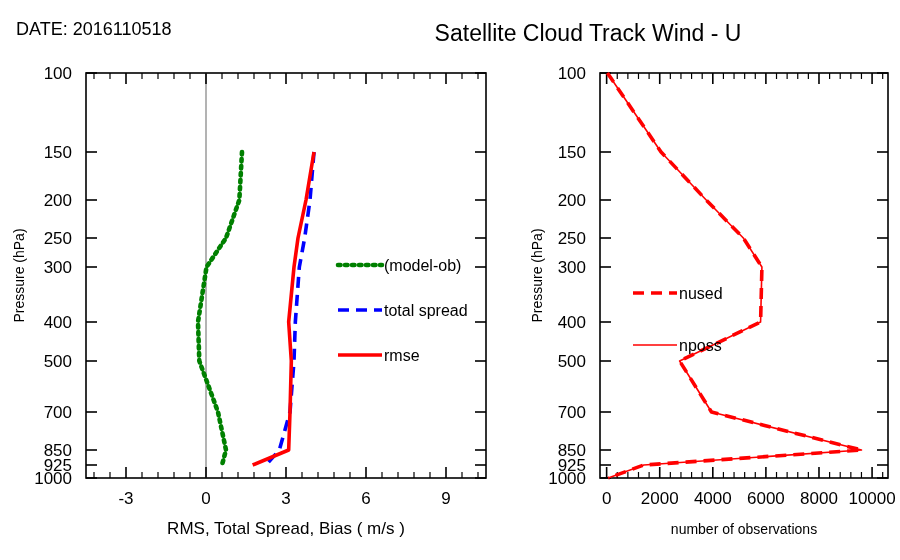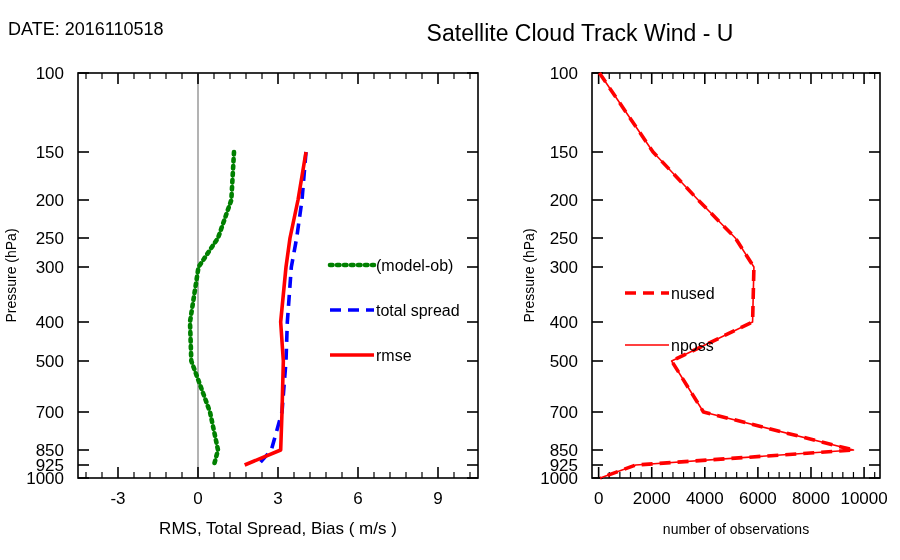--- a/index.html
+++ b/index.html
@@ -1,21 +1,21 @@
 <!DOCTYPE html>
 <html><head>
 <meta charset="utf-8">
 <style>
   html,body{margin:0;padding:0;}
   body{
     width:900px;height:560px;background:#ffffff;
     font-family:"Liberation Sans", sans-serif;
     color:#000;overflow:hidden;position:relative;
   }
-  #stage{position:absolute;left:0;top:0;width:885px;height:560px;}
+  #stage{position:absolute;left:8px;top:0;width:885px;height:560px;}
   svg{display:block;}
   .lbl{font-family:"Liberation Sans", sans-serif;font-size:17px;fill:#000;}
   .axname{font-family:"Liberation Sans", sans-serif;font-size:17px;fill:#000;}
   .axname-small{font-family:"Liberation Sans", sans-serif;font-size:14px;fill:#000;}
   .title{font-family:"Liberation Sans", sans-serif;font-size:23px;fill:#000;}
   .datelbl{font-family:"Liberation Sans", sans-serif;font-size:18px;fill:#000;}
   .legtext{font-family:"Liberation Sans", sans-serif;font-size:16px;fill:#000;}
 </style>
 </head>
 <body>

